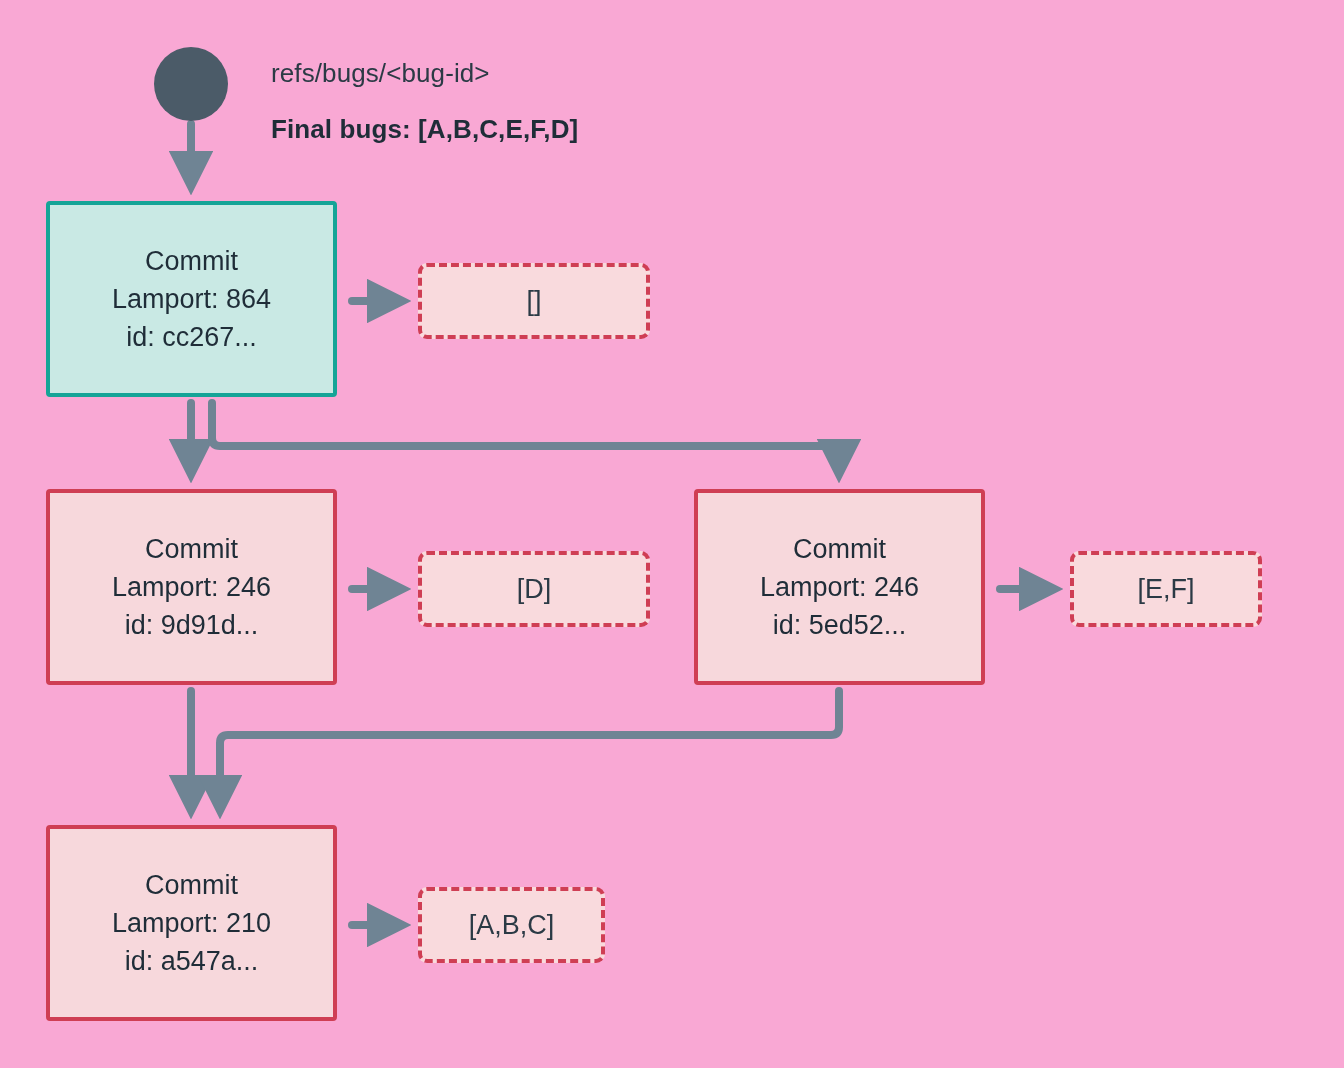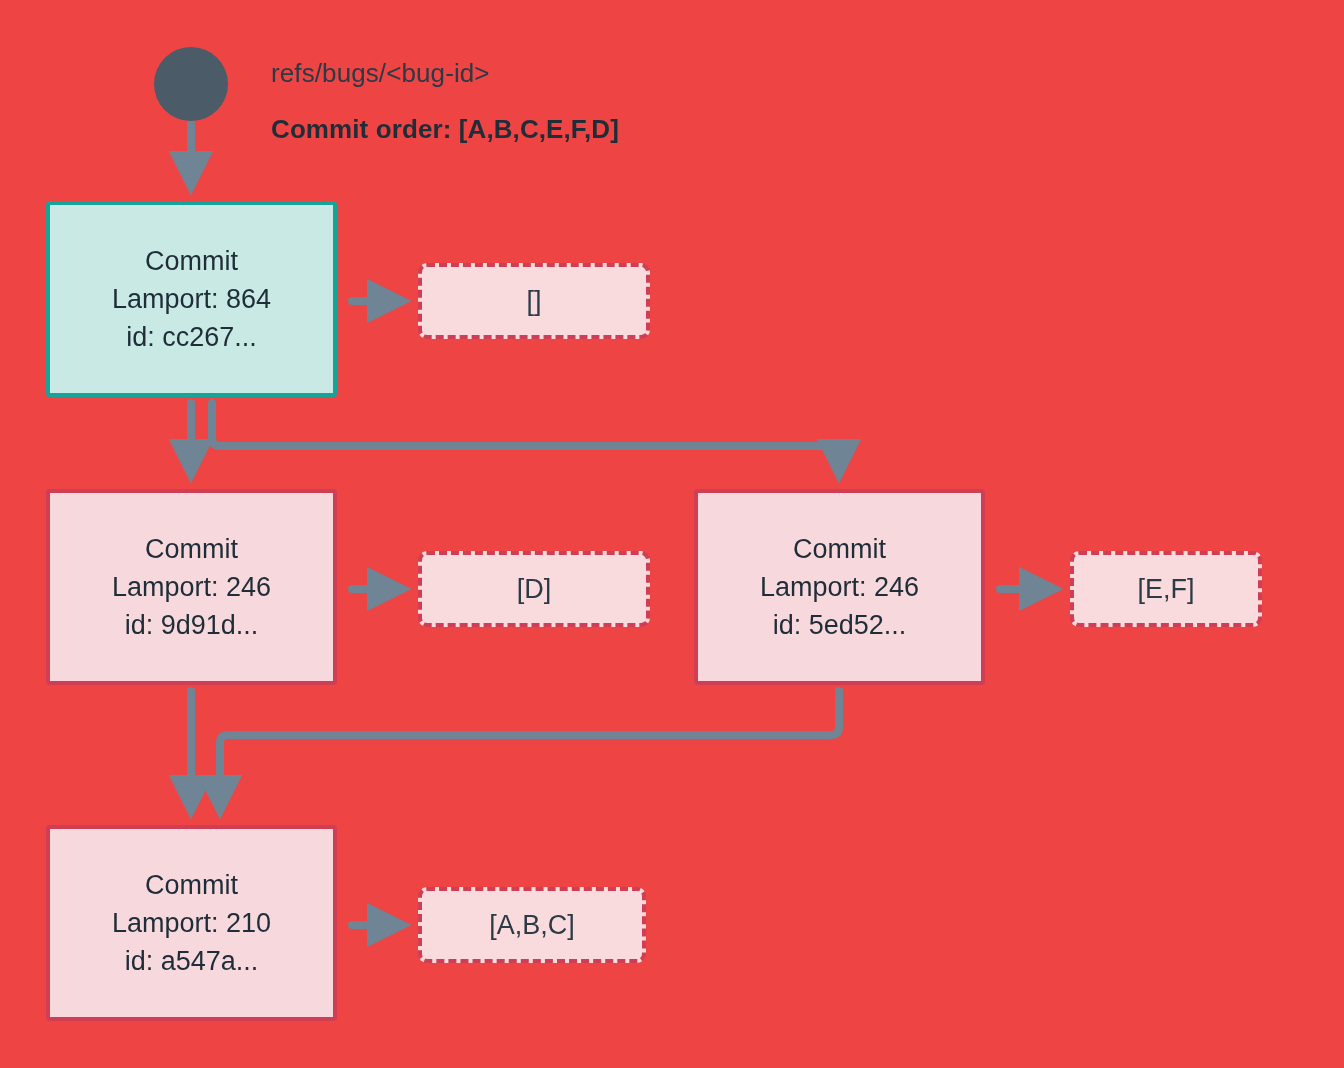--- a/index.html
+++ b/index.html
@@ -9,21 +9,21 @@
     background: #eef2f5;
   }
   body {
     font-family: "Liberation Sans", sans-serif;
     -webkit-font-smoothing: antialiased;
   }
   #canvas {
     position: relative;
     width: 1344px;
     height: 1068px;
-    background: #ef4444;
+    background: #f9a8d4;
     overflow: hidden;
   }
   #edges {
     position: absolute;
     left: 0;
     top: 0;
     width: 1344px;
     height: 1068px;
     pointer-events: none;
   }
@@ -122,21 +122,21 @@
       <path d="M 352 589 L 398 589" marker-end="url(#ah)"></path>
       <path d="M 1000 589 L 1050 589" marker-end="url(#ah)"></path>
       <path d="M 352 925 L 398 925" marker-end="url(#ah)"></path>
     </g>
   </svg>
 
   <div class="root-dot" style="left:154px; top:47px;"></div>
 
   <div class="ref-label" style="left:271px; top:58px;">refs/bugs/&lt;bug-id&gt;</div>
 
-  <div class="order-label" style="left:271px; top:114px;">Commit order: [A,B,C,E,F,D]</div>
+  <div class="order-label" style="left:271px; top:114px;">Final bugs: [A,B,C,E,F,D]</div>
 
   <div class="commit-node head" style="left:46px; top:201px; width:291px; height:196px;">
     <span class="ln">Commit</span>
     <span class="ln">Lamport: 864</span>
     <span class="ln">id: cc267...</span>
   </div>
 
   <div class="commit-node normal" style="left:46px; top:489px; width:291px; height:196px;">
     <span class="ln">Commit</span>
     <span class="ln">Lamport: 246</span>
@@ -160,17 +160,17 @@
   </div>
 
   <div class="ops-box" style="left:418px; top:551px; width:232px; height:76px;">
     <span>[D]</span>
   </div>
 
   <div class="ops-box" style="left:1070px; top:551px; width:192px; height:76px;">
     <span>[E,F]</span>
   </div>
 
-  <div class="ops-box" style="left:418px; top:887px; width:228px; height:76px;">
+  <div class="ops-box" style="left:418px; top:887px; width:187px; height:76px;">
     <span>[A,B,C]</span>
   </div>
 
 </div>
 
 </body></html>

